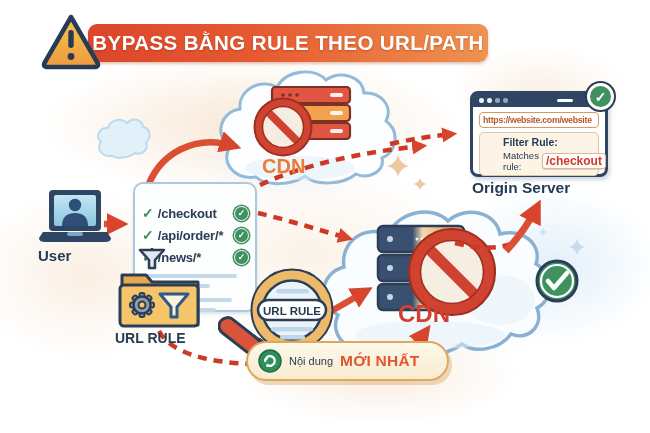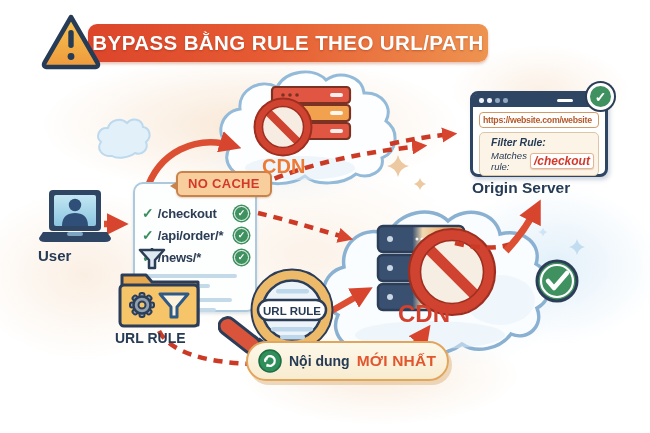--- a/index.html
+++ b/index.html
@@ -64,36 +64,36 @@
     background:#fff; border:3px solid #2e4563; border-radius:8px;
     box-shadow:2px 3px 4px rgba(100,120,150,.3); }
   .origin-titlebar { height:13px; background:#2e4563; border-radius:4px 4px 0 0;
     display:flex; align-items:center; padding:0 6px; gap:3.5px; }
   .tb-dot { width:4.5px; height:4.5px; border-radius:50%; }
   .tb-dot.light { background:#eef1f5; }
   .tb-dot.dim { background:#93a7bf; }
   .tb-dash { margin-left:auto; width:16px; height:2.5px; background:#fff; border-radius:2px; margin-right:26px; }
   .origin-url { margin:5px 6px 0; border:1.5px solid #d49a66; border-radius:4px; padding:2px 3px;
     font-size:8.8px; font-weight:bold; color:#b5592a; letter-spacing:-.3px; white-space:nowrap; overflow:hidden; }
-  .origin-filter { margin:4px 6px; background:#fcf4e6; border:1.5px solid #dbc6a8; border-radius:5px; padding:3px 11px;font-style:italic; }
+  .origin-filter { margin:4px 6px; background:#fcf4e6; border:1.5px solid #dbc6a8; border-radius:5px; padding:3px 23px; }
   .filter-title { font-size:10.5px; font-weight:bold; color:#263b55; }
   .filter-row { display:flex; align-items:center; margin-top:2px; }
   .matches-lbl { font-size:9.5px; color:#263b55; }
   .matches-val { margin-left:3px; font-size:12px; font-weight:bold; color:#d2392a;
     background:#fff; border:1.5px solid #e3b394; border-radius:3px; padding:0 3px;
     box-shadow:0 1px 1px rgba(180,120,80,.3); }
   .origin-check { position:absolute; right:-9px; top:-11px; width:27px; height:27px; border-radius:50%;
     background:#3f9160; border:3px solid #fff; box-shadow:0 0 0 2px #2c3d58;
     color:#fff; font-size:14px; font-weight:bold; display:flex; align-items:center; justify-content:center; }
 
   
   .fresh-banner { position:absolute; left:246px; top:341px; width:203px; height:40px;
     background:linear-gradient(180deg,#fdf8ea,#f8eccf); border:2.5px solid #e2a55c; border-radius:21px;
     box-shadow:3px 4px 0 rgba(222,186,138,.55); display:flex; align-items:center; padding:0 10px; gap:7px; }
-  .fresh-prefix { color:#263b55; font-weight:bold; font-size:14px; }
+  .fresh-prefix { color:#263b55; font-weight:normal; font-size:11px; }
   .fresh-highlight { color:#e2562e; font-weight:bold; font-size:15.5px; letter-spacing:.2px; }
 </style>
 </head>
 <body>
 
 <div class="stage">
 
   <div class="blob b1"></div>
   <div class="blob b2"></div>
   <div class="blob b3"></div>
@@ -248,21 +248,20 @@
     <div class="rule-row">
       <span class="rule-check">✓</span>
       <span class="rule-text">/news/*</span>
       <span class="rule-badge">✓</span>
     </div>
     <div class="ph-line ph1"></div>
     <div class="ph-line ph2"></div>
     <div class="ph-line ph3"></div>
     <div class="ph-line ph4"></div>
   </div>
-  <div class="no-cache-tag">NO CACHE</div>
 
   <div class="icon-abs" style="left:112px; top:248px;">
     <svg viewBox="0 0 95 85" width="95" height="85">
       <path d="M40,0 L40,2 M28,2 L52,2 L43,12 L43,20 L37,20 L37,12 Z" fill="#dfe9f2" stroke="#2c3d58" stroke-width="2.5" stroke-linejoin="round"></path>
       <path d="M10,27 L34,27 L40,34 L86,34 L86,77 L10,77 Z" fill="#e8a94e" stroke="#2c3d58" stroke-width="3" stroke-linejoin="round"></path>
       <rect x="8" y="37" width="78" height="41" rx="4" fill="#f6c469" stroke="#2c3d58" stroke-width="3"></rect>
       <g>
         <g stroke="#2c3d58" stroke-width="2">
           <rect x="27.5" y="45" width="5" height="24" rx="2" fill="#93a0b0"></rect>
           <rect x="27.5" y="45" width="5" height="24" rx="2" fill="#93a0b0" transform="rotate(45 30 57)"></rect>

